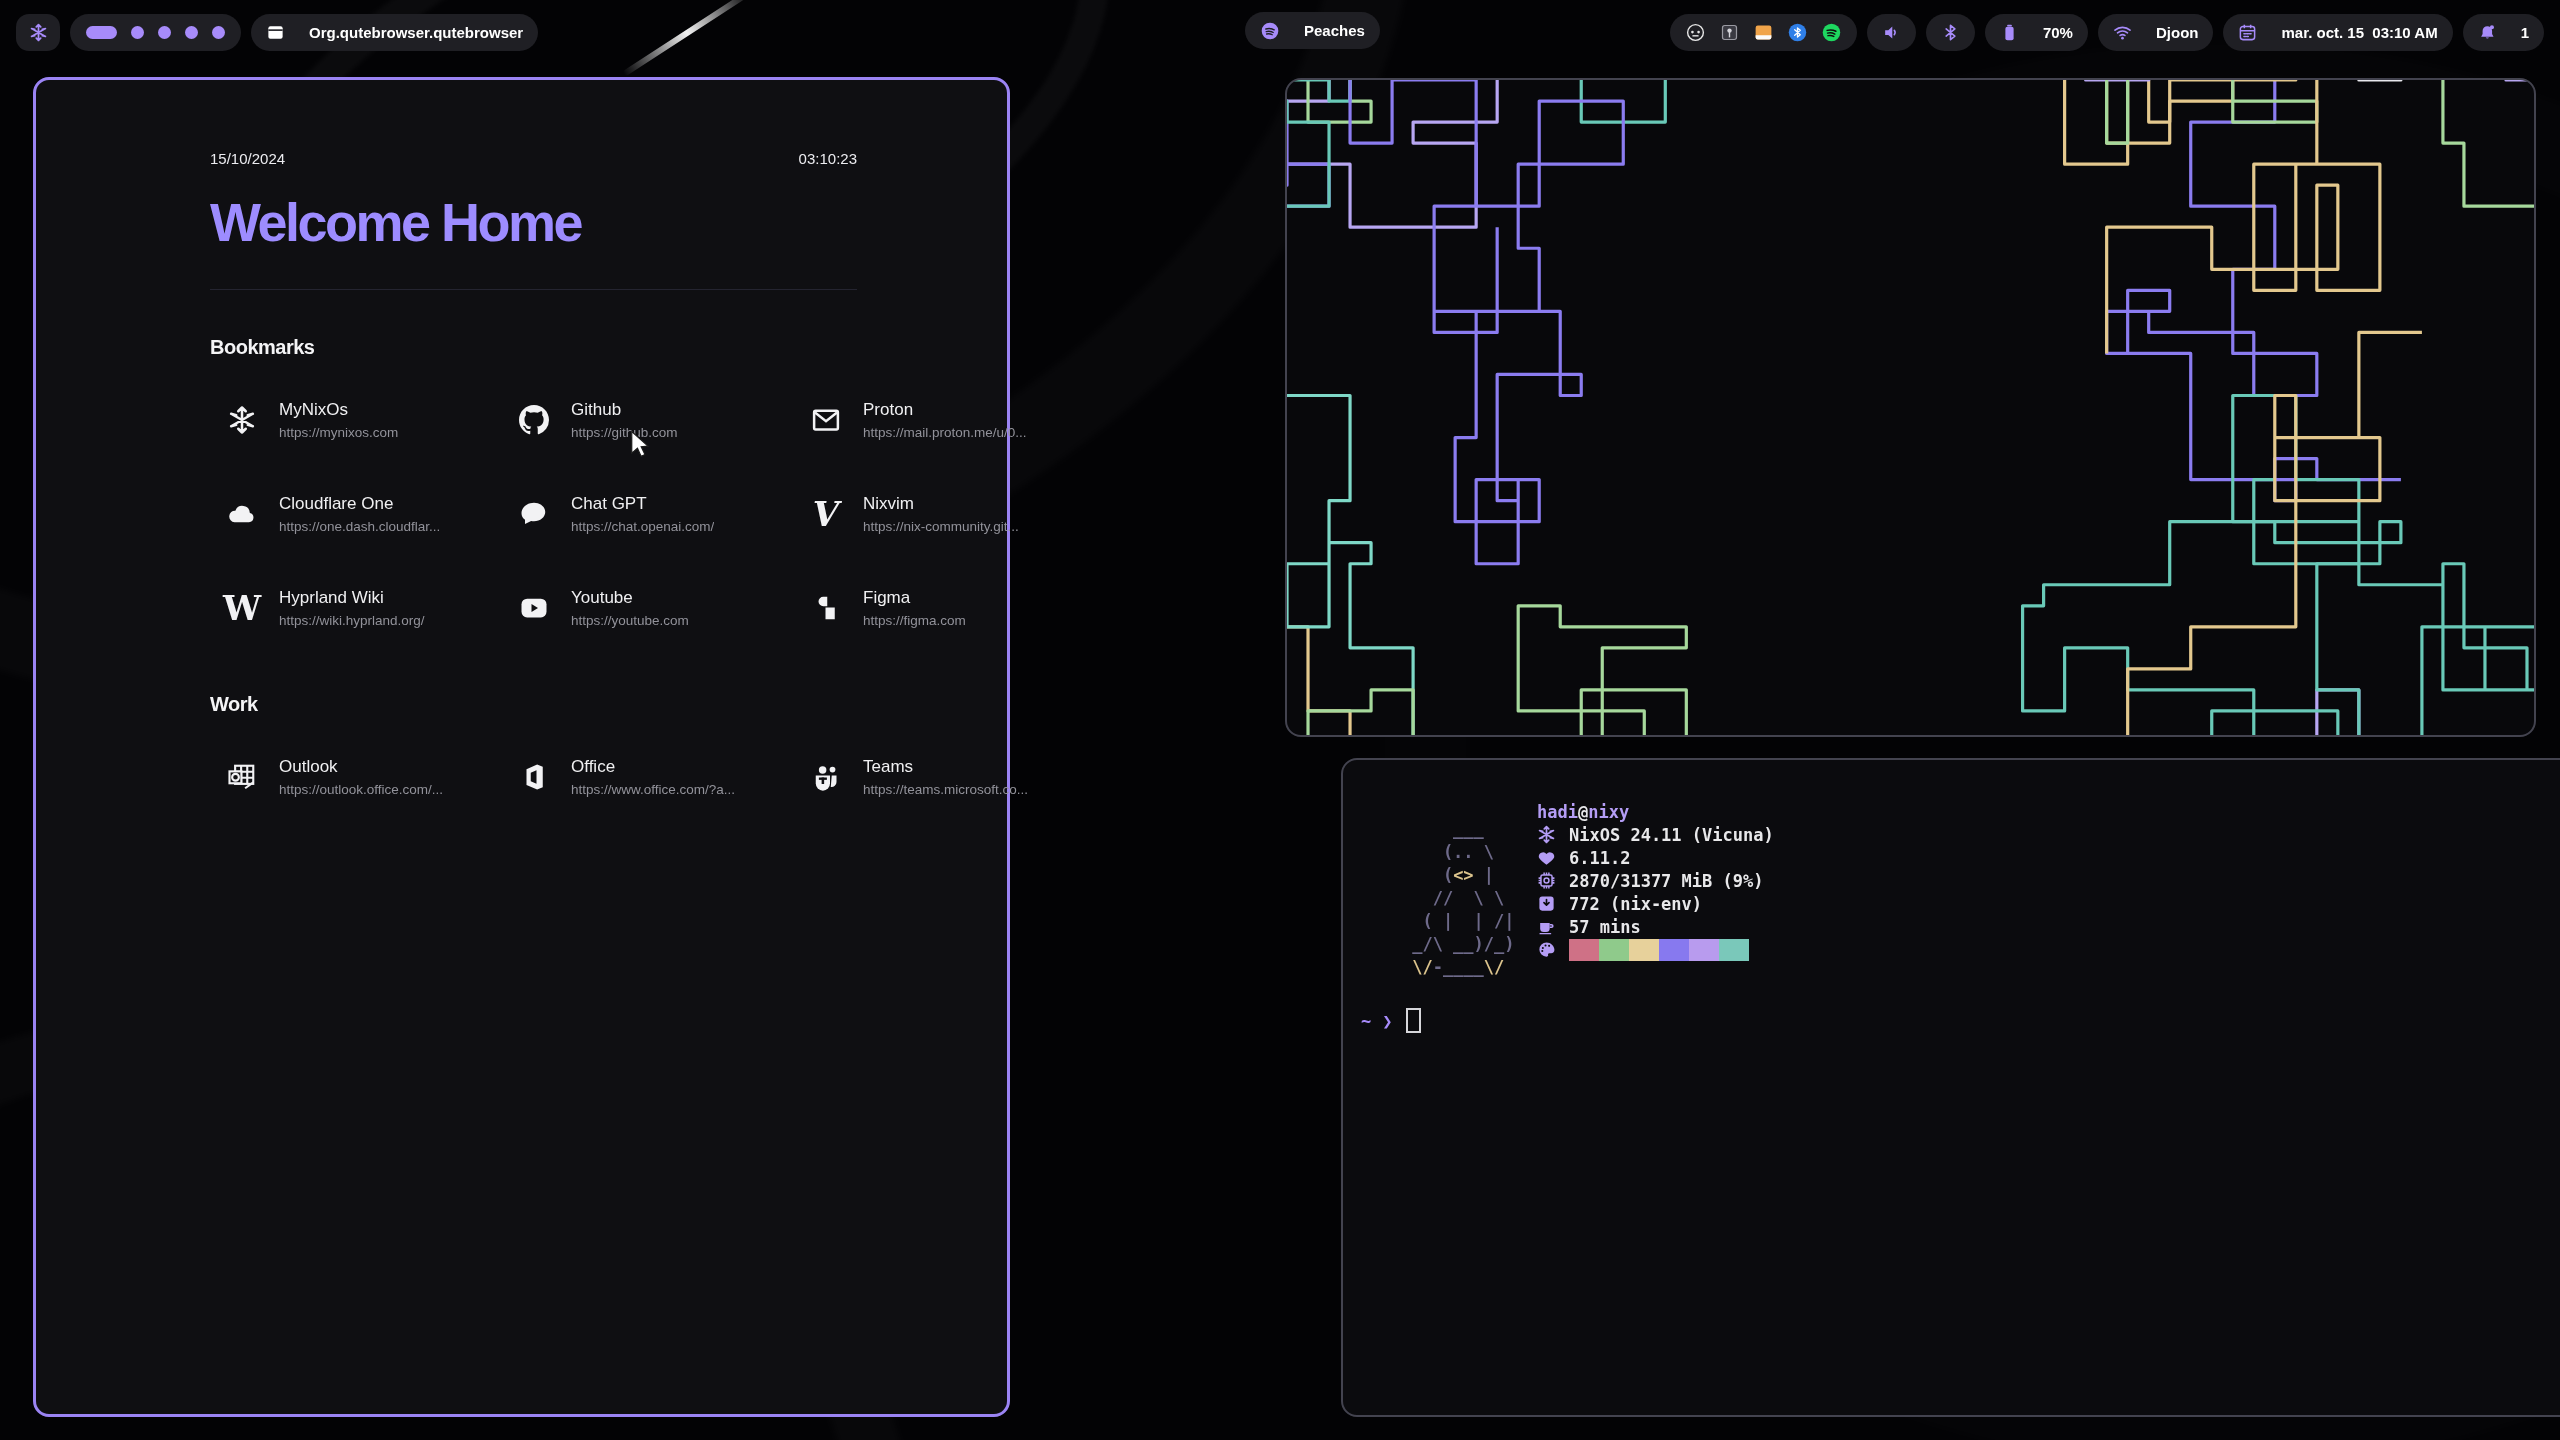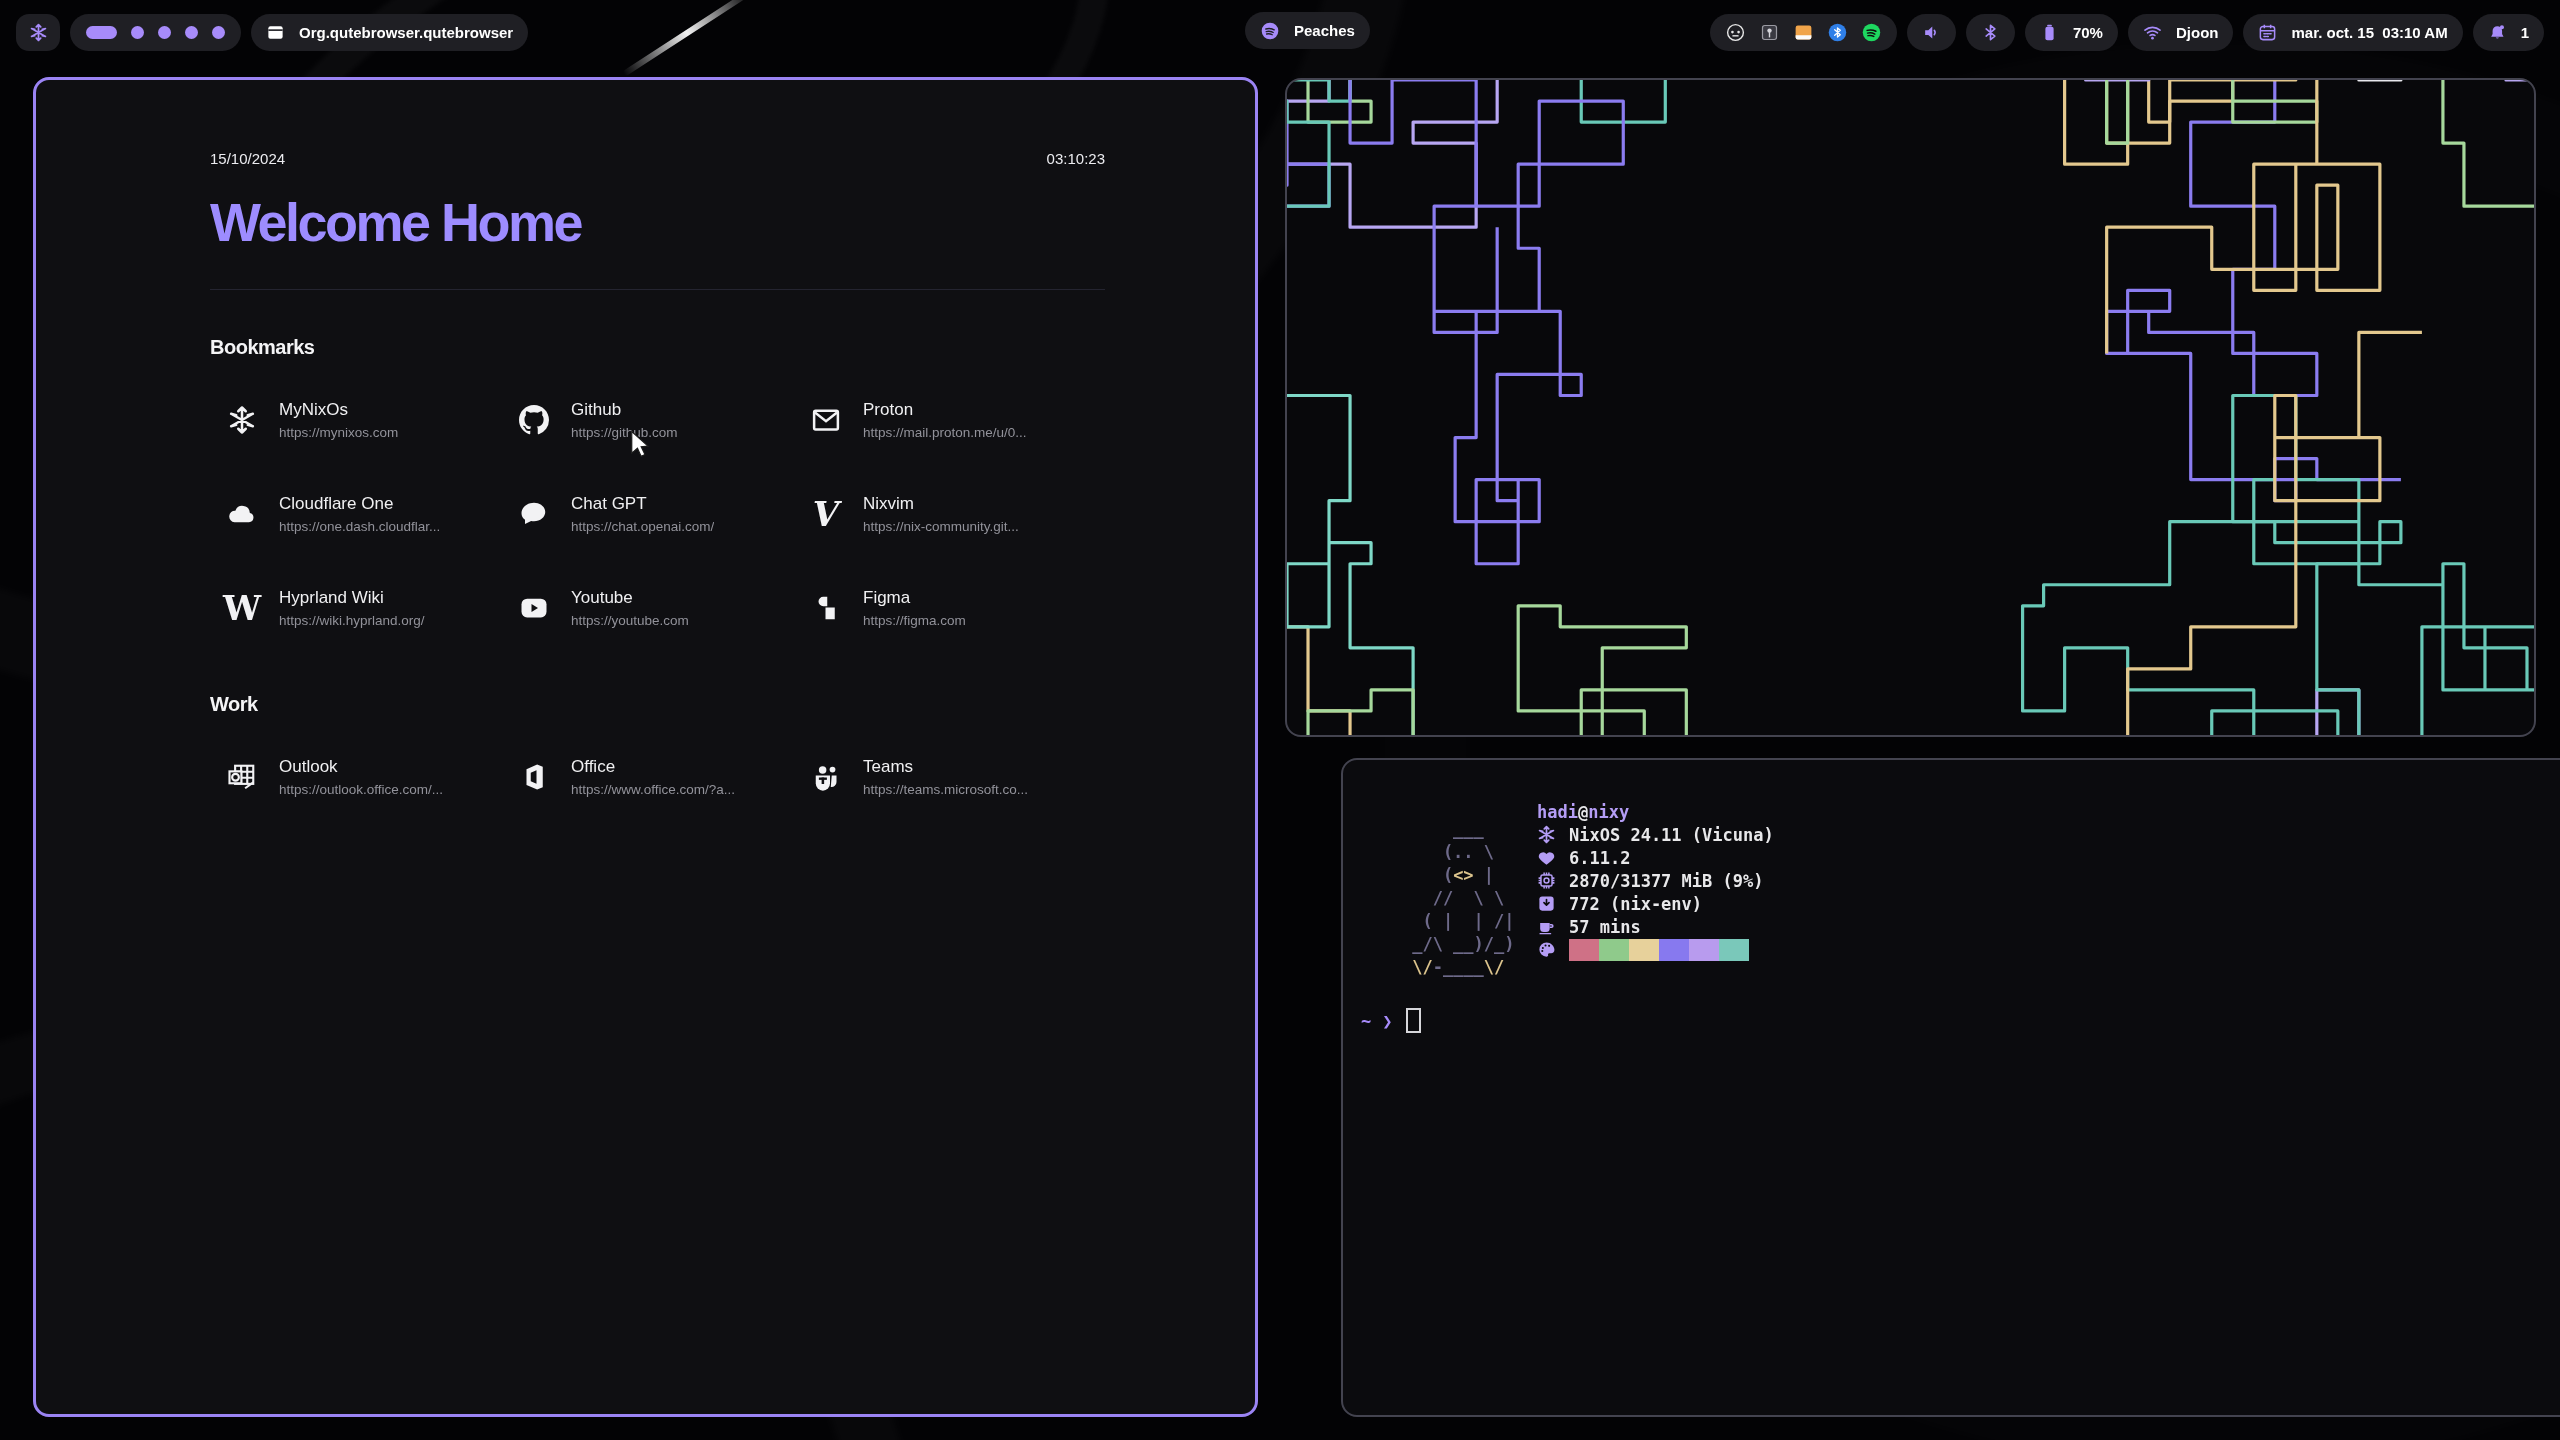--- a/index.html
+++ b/index.html
@@ -8,38 +8,38 @@
   
   .streak{position:absolute;border-radius:50%;pointer-events:none;}
   .s1{left:-420px;top:-540px;width:1700px;height:1050px;border:80px solid rgba(255,255,255,0.018);transform:rotate(-18deg);filter:blur(3px);}
   .s2{left:1380px;top:40px;width:1500px;height:1250px;border:90px solid rgba(255,255,255,0.012);filter:blur(4px);}
   .s3{left:-300px;top:1020px;width:1100px;height:760px;border:60px solid rgba(255,255,255,0.02);transform:rotate(14deg);filter:blur(3px);}
   .s4{left:180px;top:-120px;width:900px;height:420px;border:30px solid rgba(255,255,255,0.03);transform:rotate(-24deg);filter:blur(2px);}
   .flare{position:absolute;left:612px;top:30px;width:150px;height:6px;background:linear-gradient(90deg,transparent,rgba(255,255,255,.95),transparent);transform:rotate(-33deg);border-radius:3px;}
 
   
   .bar{position:absolute;top:12px;left:0;right:0;height:40px;padding:0 16px;display:flex;align-items:center;z-index:50;}
-  .pill{display:flex;align-items:center;gap:14px;background:#1f1f24;border-radius:19px;height:37px;padding:0 15px;color:#fff;font-size:15px;font-weight:700;box-sizing:border-box;white-space:pre;}
+  .pill{display:flex;align-items:center;gap:24px;background:#1f1f24;border-radius:19px;height:37px;padding:0 15px;color:#fff;font-size:15px;font-weight:700;box-sizing:border-box;white-space:pre;}
   .cluster{display:flex;align-items:center;gap:10px;}
   .right{margin-left:auto;}
   .launcher{width:44px;justify-content:center;padding:0;border-radius:13px;color:#a78bfa;}
   .launcher svg{width:21px;height:21px;}
   .ws{gap:14px;padding:0 16px;}
   .ws-active{width:31px;height:13px;border-radius:7px;background:#a78bfa;}
   .ws-dot{width:13px;height:13px;border-radius:50%;background:#a78bfa;}
   .pill .ic{display:inline-flex;width:19px;height:19px;}
   .pill .ic svg{width:100%;height:100%;}
   .accent{color:#a78bfa;}
   .tray{gap:13px;}
   .tray .ic{width:21px;height:21px;}
   .media{position:absolute;left:1245px;top:0;}
   .media .ic{width:20px;height:20px;color:#a78bfa;}
 
   
-  .startpage{position:absolute;left:33px;top:77px;width:1225px;height:1340px;background:#0f0f12;border:3px solid #9b84f4;border-radius:16px;box-sizing:border-box;padding:70px 150px 0 174px;color:#fff;z-index:10;}
+  .startpage{position:absolute;left:33px;top:77px;width:977px;height:1340px;background:#0f0f12;border:3px solid #9b84f4;border-radius:16px;box-sizing:border-box;padding:70px 150px 0 174px;color:#fff;z-index:10;}
   .sp-top{display:flex;justify-content:space-between;font-size:15px;color:#ececf0;font-weight:400;}
   .sp-title{margin:24px 0 0;font-size:54px;letter-spacing:-2.5px;color:#9d8cff;font-weight:800;}
   .divider{height:1px;background:#242430;margin-top:36px;}
   section h2{font-size:20px;margin:0;color:#f4f4f6;letter-spacing:-.5px;font-weight:700;}
   section{display:block;}
   .sec-bookmarks h2{margin-top:46px;}
   .sec-work h2{margin-top:56px;}
   .grid{margin-top:32px;display:grid;grid-template-columns:repeat(3,292px);row-gap:36px;}
   .bm{display:flex;align-items:center;height:58px;text-decoration:none;color:inherit;padding-left:12px;cursor:pointer;}
   .bm-icon{width:40px;height:40px;display:flex;align-items:center;justify-content:center;color:#f2f2f4;flex:0 0 40px;}

